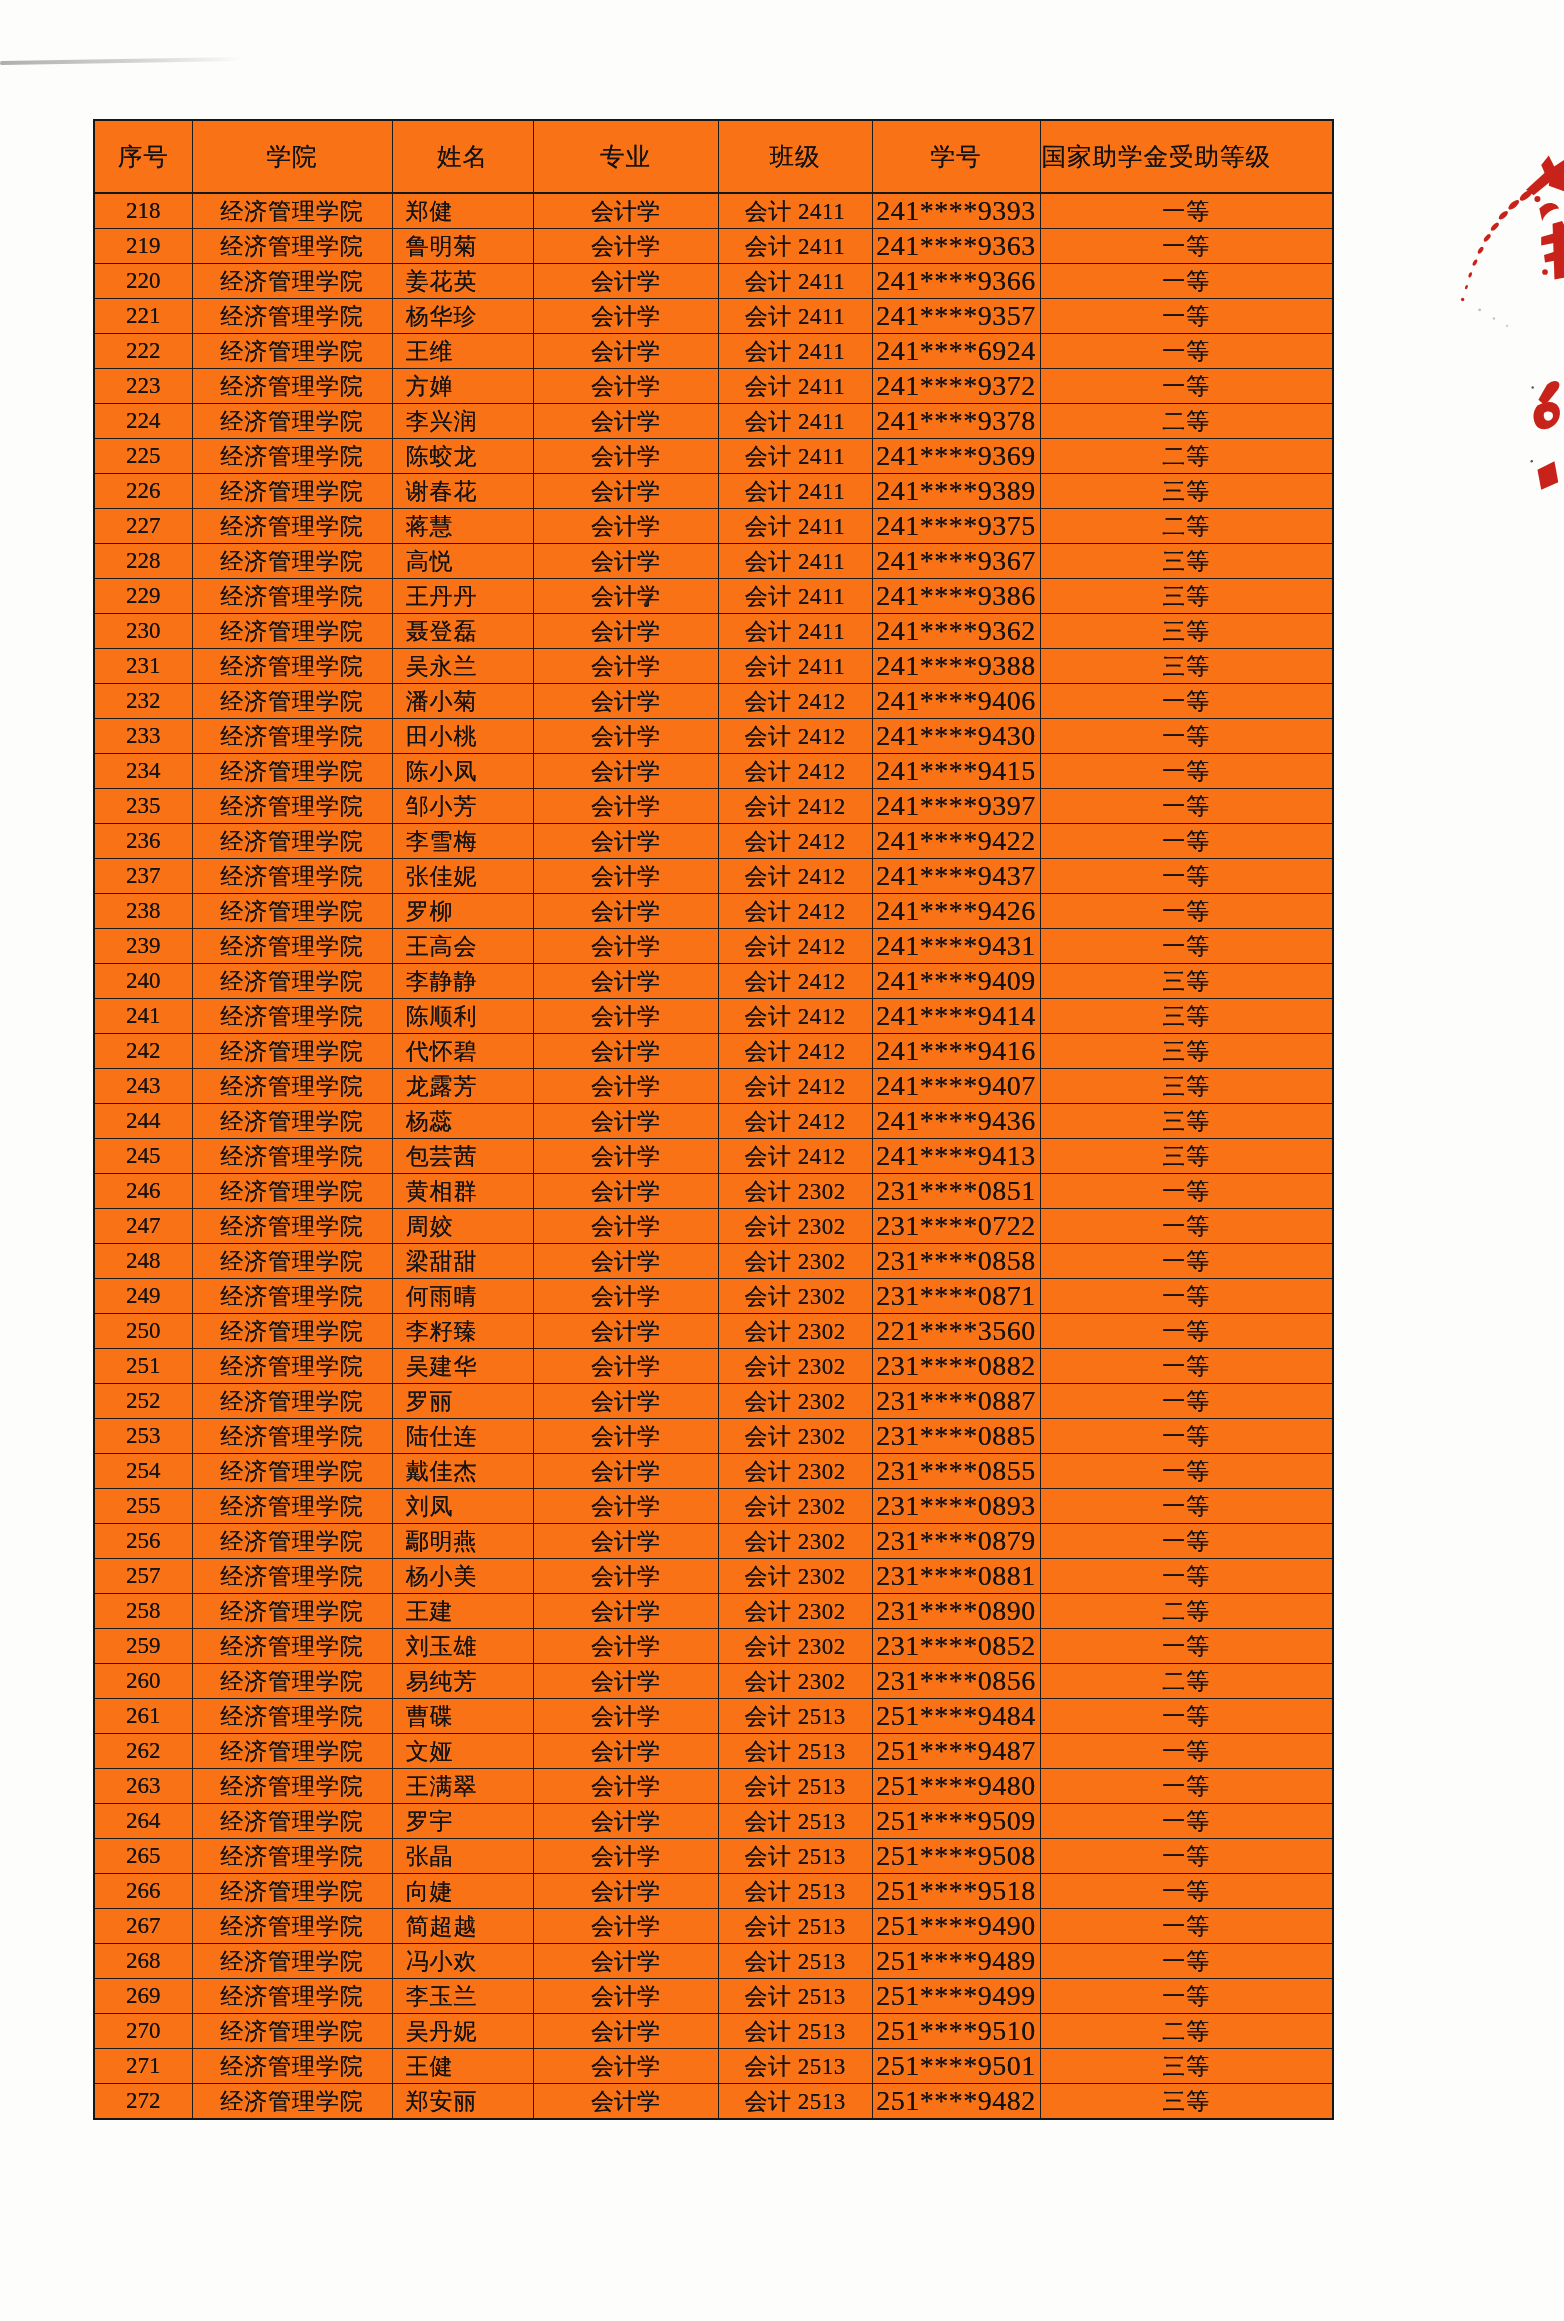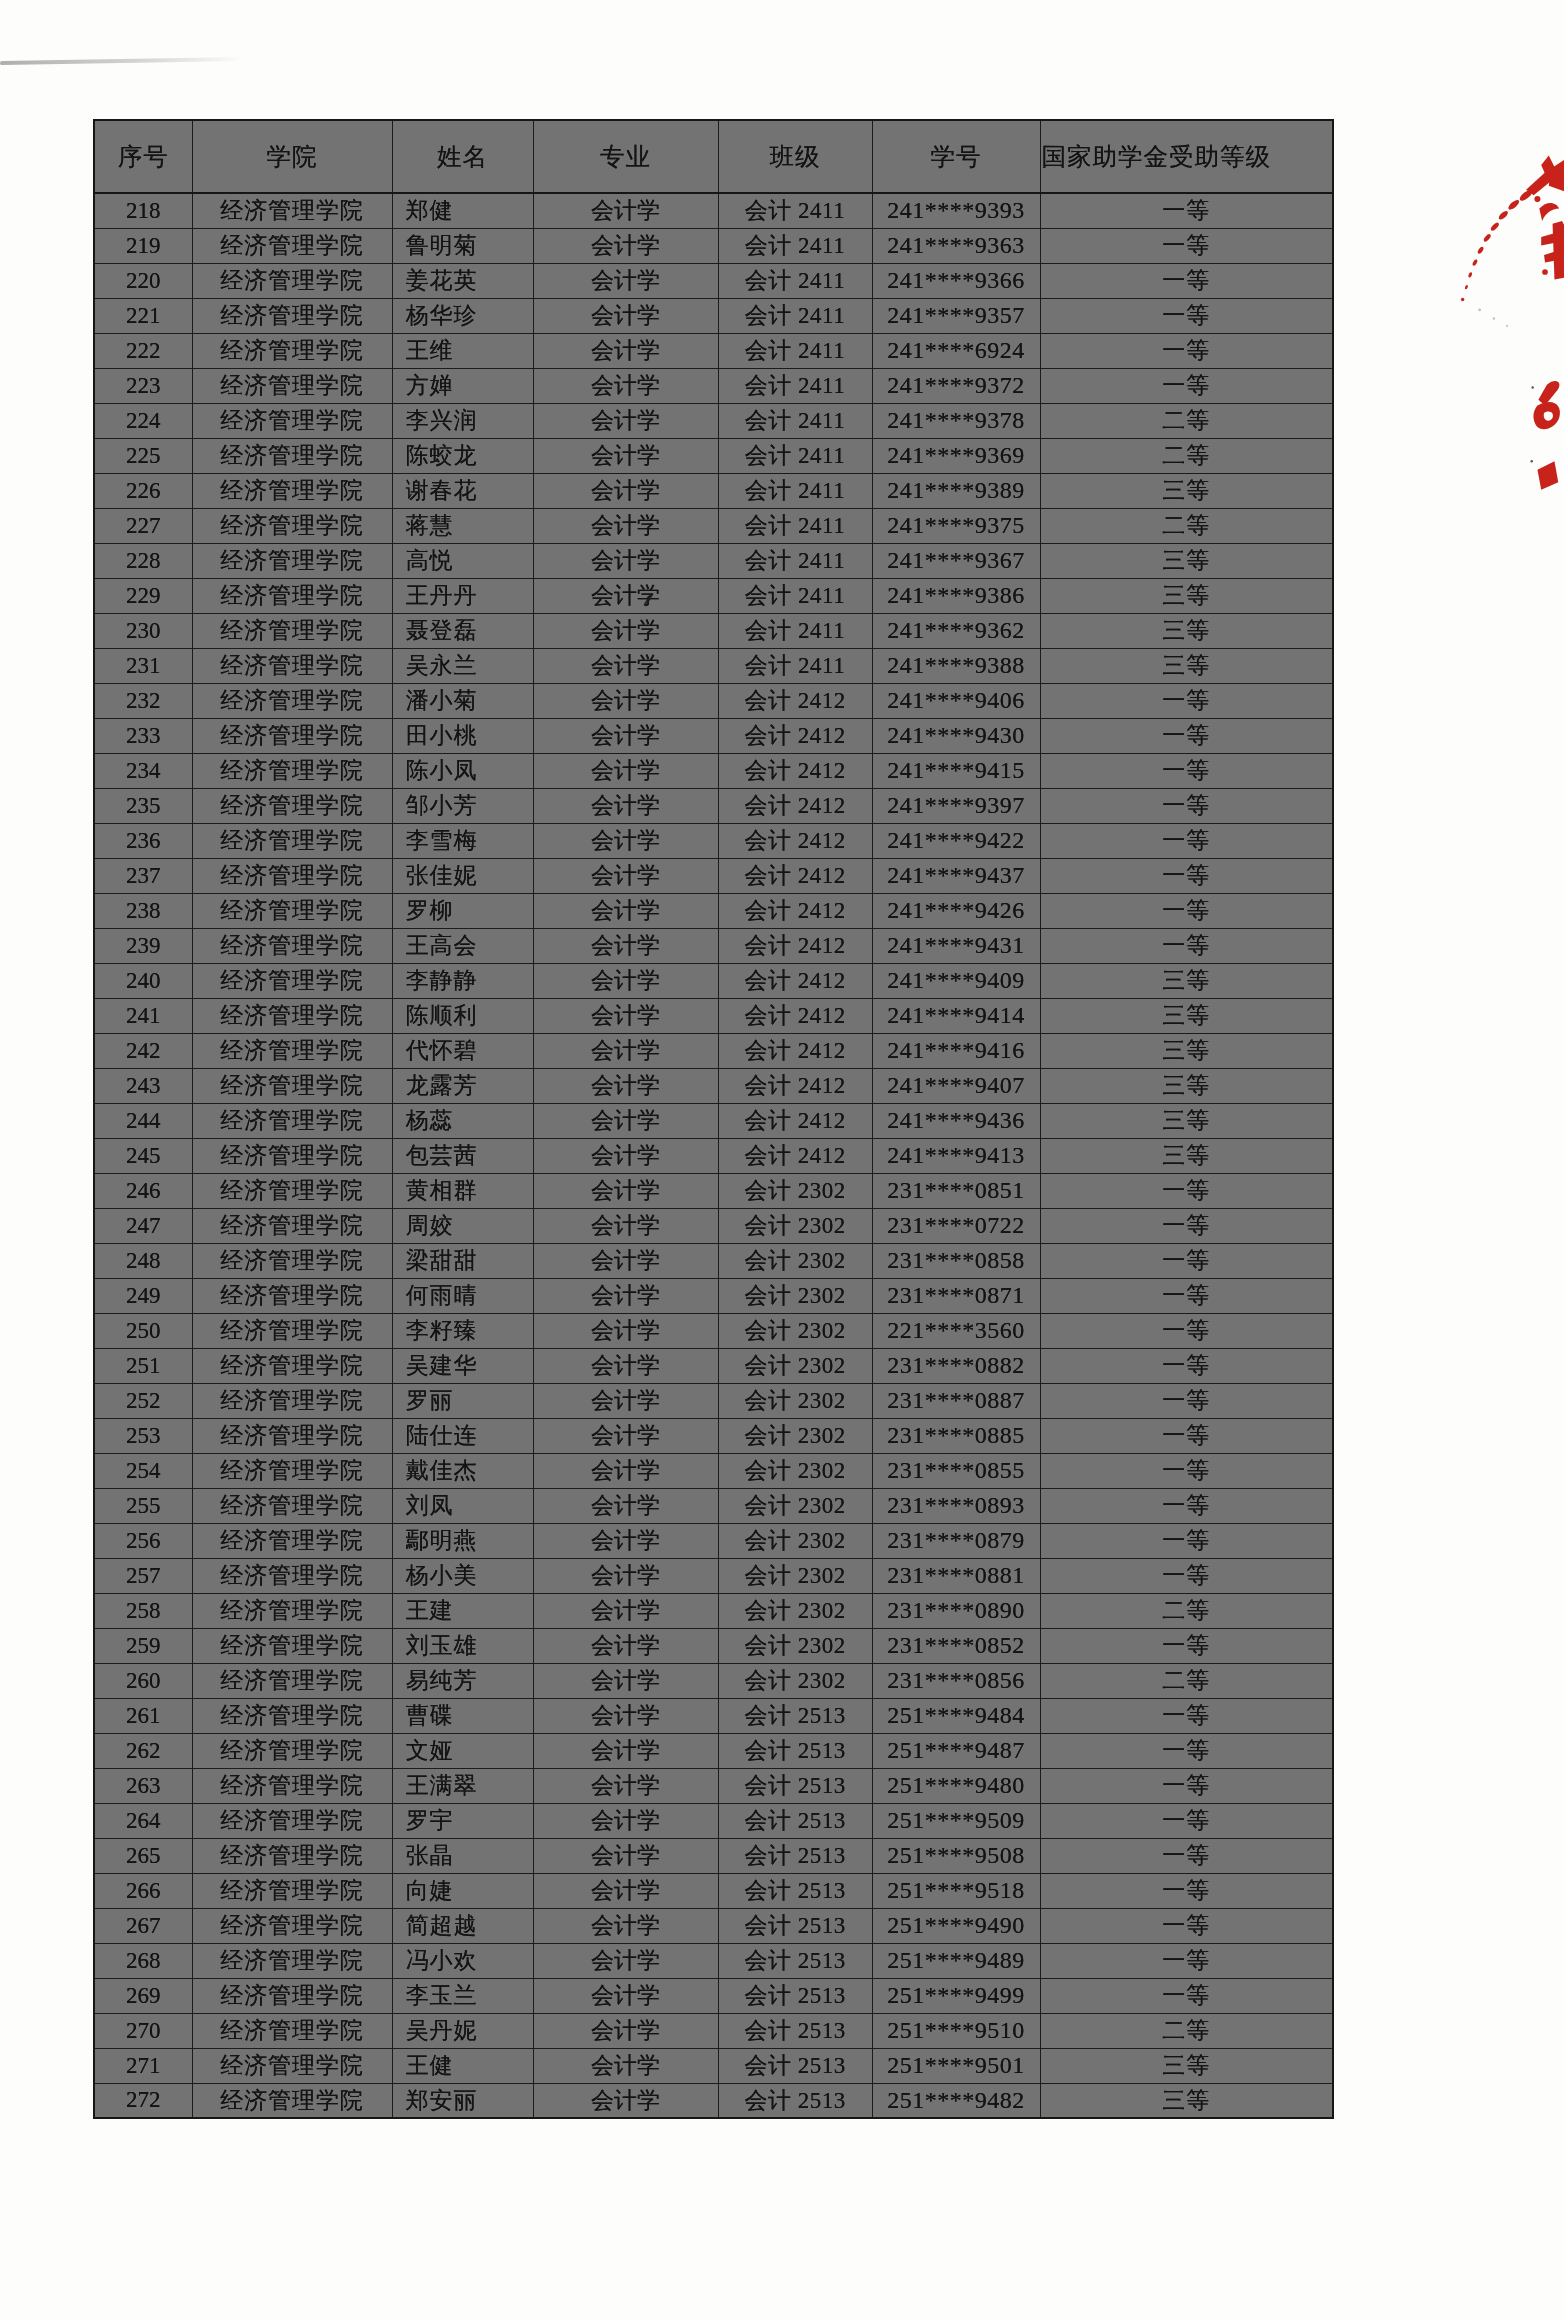--- a/index.html
+++ b/index.html
@@ -10,37 +10,37 @@
   .page{position:absolute;inset:0;}
   
   .scan-streak{
     position:absolute;left:0;top:59px;width:244px;height:3.8px;
     background:linear-gradient(90deg,rgba(110,110,110,.55),rgba(140,140,140,.38) 55%,rgba(160,160,160,0));
     transform:rotate(-1deg);border-radius:1.9px;
   }
   table.grant{
     position:absolute;left:93px;top:119px;width:1240px;
     border-collapse:collapse;table-layout:fixed;
-    border:2.8px solid #161616;background:#737373;
+    border:2.8px solid #161616;background:#f97316;
   }
   .grant th,.grant td{
     border:1.9px solid #1c1c1c;text-align:center;vertical-align:middle;
     font-weight:normal;overflow:hidden;white-space:nowrap;
     text-shadow:0 0 0.6px rgba(10,10,10,.85);
   }
   .grant thead tr{height:73px;}
   .grant th{font-size:24.6px;border-bottom:2.8px solid #161616;letter-spacing:0.9px;}
   .grade-head{display:flex;align-items:center;line-height:32px;}
   .grant tbody tr{height:35px;}
   .grant td{font-size:23px;}
   td.c-no{font-size:23px;font-family:"Liberation Serif","DejaVu Serif",serif;}
   td.c-college{letter-spacing:0.9px;}
   td.c-name{text-align:left;padding-left:13.2px;letter-spacing:0.9px;margin-left:24px;}
   td.c-class{letter-spacing:0.5px;}
-  td.c-id{font-size:24px;letter-spacing:0.5px;}
+  td.c-id{font-size:28px;letter-spacing:0.5px;}
   td.c-grade{letter-spacing:0.9px;}
   
   .pen-tick{
     position:absolute;left:647px;top:592px;width:2.8px;height:15px;
     background:#1f1f1f;transform:rotate(32deg);border-radius:1.9px;opacity:.85;
   }
   .stamp{position:absolute;left:1454px;top:148px;width:111px;height:355px;}
 </style>
 </head>
 <body>

